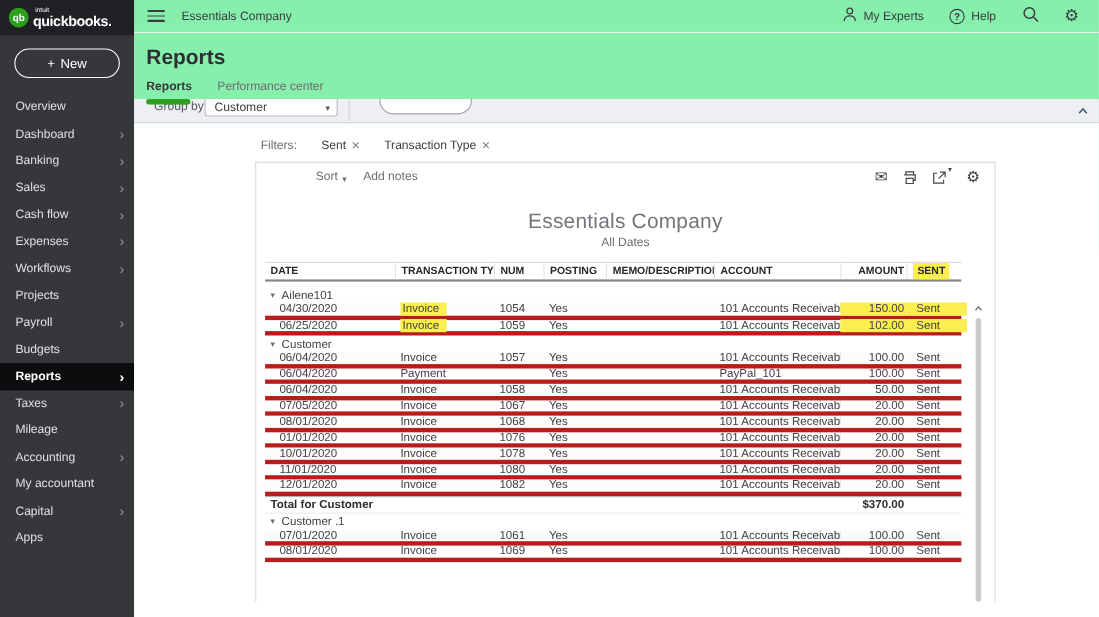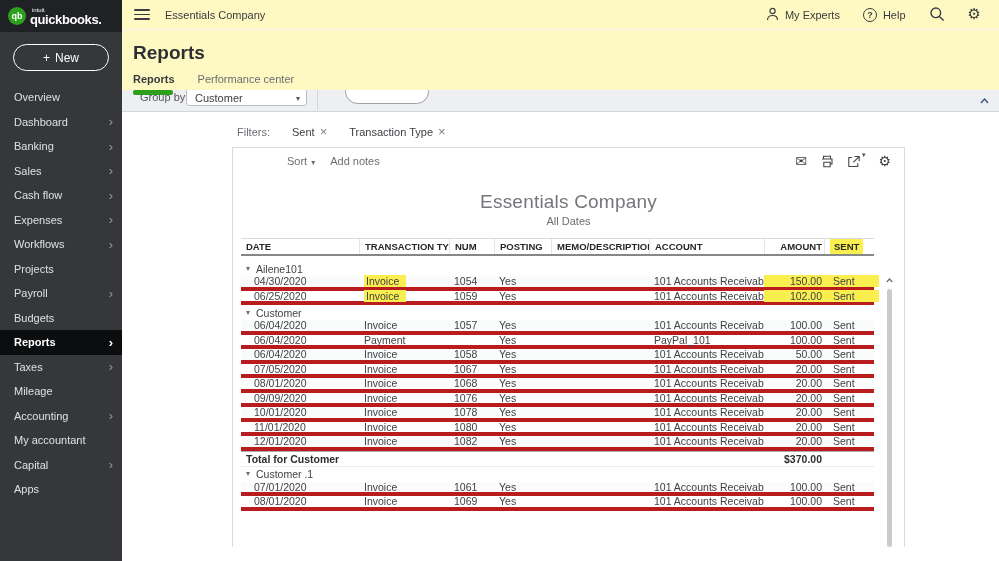--- a/index.html
+++ b/index.html
@@ -17,21 +17,21 @@
   .logo-qb { font-size:13px; font-weight:bold; color:#fff; letter-spacing:-0.4px; }
   .new-btn { margin:12px auto 14px; width:96px; height:27px; border:1.5px solid #fff; border-radius:14px;
     background:transparent; color:#fff; font-size:12px; display:flex; align-items:center; justify-content:center; gap:5px; cursor:pointer; }
   .nav { display:flex; flex-direction:column; }
   .nav-item { height:24.5px; display:flex; align-items:center; padding:0 9px 0 14px; font-size:11px; color:#dfe0e2; cursor:pointer; }
   .nav-item .nav-chevron { margin-left:auto; color:#97999d; font-size:13px; line-height:1; }
   .nav-item.active { background:#0c0d0e; font-weight:bold; color:#fff; }
   .nav-item.active .nav-chevron { color:#fff; }
 
   
-  .main { flex:1; display:flex; flex-direction:column; background:#fef9c3; min-width:0; }
+  .main { flex:1; display:flex; flex-direction:column; background:#86efac; min-width:0; }
   .topbar { height:30px; display:flex; align-items:center; padding:0 18px 0 12px; border-bottom:1px solid #f0f1f3; }
   .hamburger { width:16px; display:flex; flex-direction:column; gap:3px; cursor:pointer; }
   .hamburger span { height:1.6px; background:#3b3c40; border-radius:1px; }
   .topbar-company { font-size:11px; color:#393a3d; margin-left:15px; }
   .topbar-right { margin-left:auto; display:flex; align-items:center; gap:23px; }
   .tb-item { display:flex; align-items:center; gap:6px; font-size:11px; color:#393a3d; cursor:pointer; }
   .help-circle { width:14px; height:14px; border:1.3px solid #3b3c40; border-radius:50%; font-size:9px; font-weight:bold;
     display:flex; align-items:center; justify-content:center; color:#3b3c40; }
   .gear-glyph { font-family:"DejaVu Sans", sans-serif; font-size:15px; color:#3b3c40; line-height:1; }
 
@@ -370,21 +370,21 @@
                 <div class="td date">08/01/2020</div>
                 <div class="td"><span class="type-chip">Invoice</span></div>
                 <div class="td">1068</div>
                 <div class="td">Yes</div>
                 <div class="td"></div>
                 <div class="td">101 Accounts Receivable</div>
                 <div class="td right">20.00</div>
                 <div class="td sent">Sent</div>
               </div>
               <div class="grid t-row">
-                <div class="td date">09/09/2020</div>
+                <div class="td date">01/01/2020</div>
                 <div class="td"><span class="type-chip">Invoice</span></div>
                 <div class="td">1076</div>
                 <div class="td">Yes</div>
                 <div class="td"></div>
                 <div class="td">101 Accounts Receivable</div>
                 <div class="td right">20.00</div>
                 <div class="td sent">Sent</div>
               </div>
               <div class="grid t-row alt">
                 <div class="td date">10/01/2020</div>

